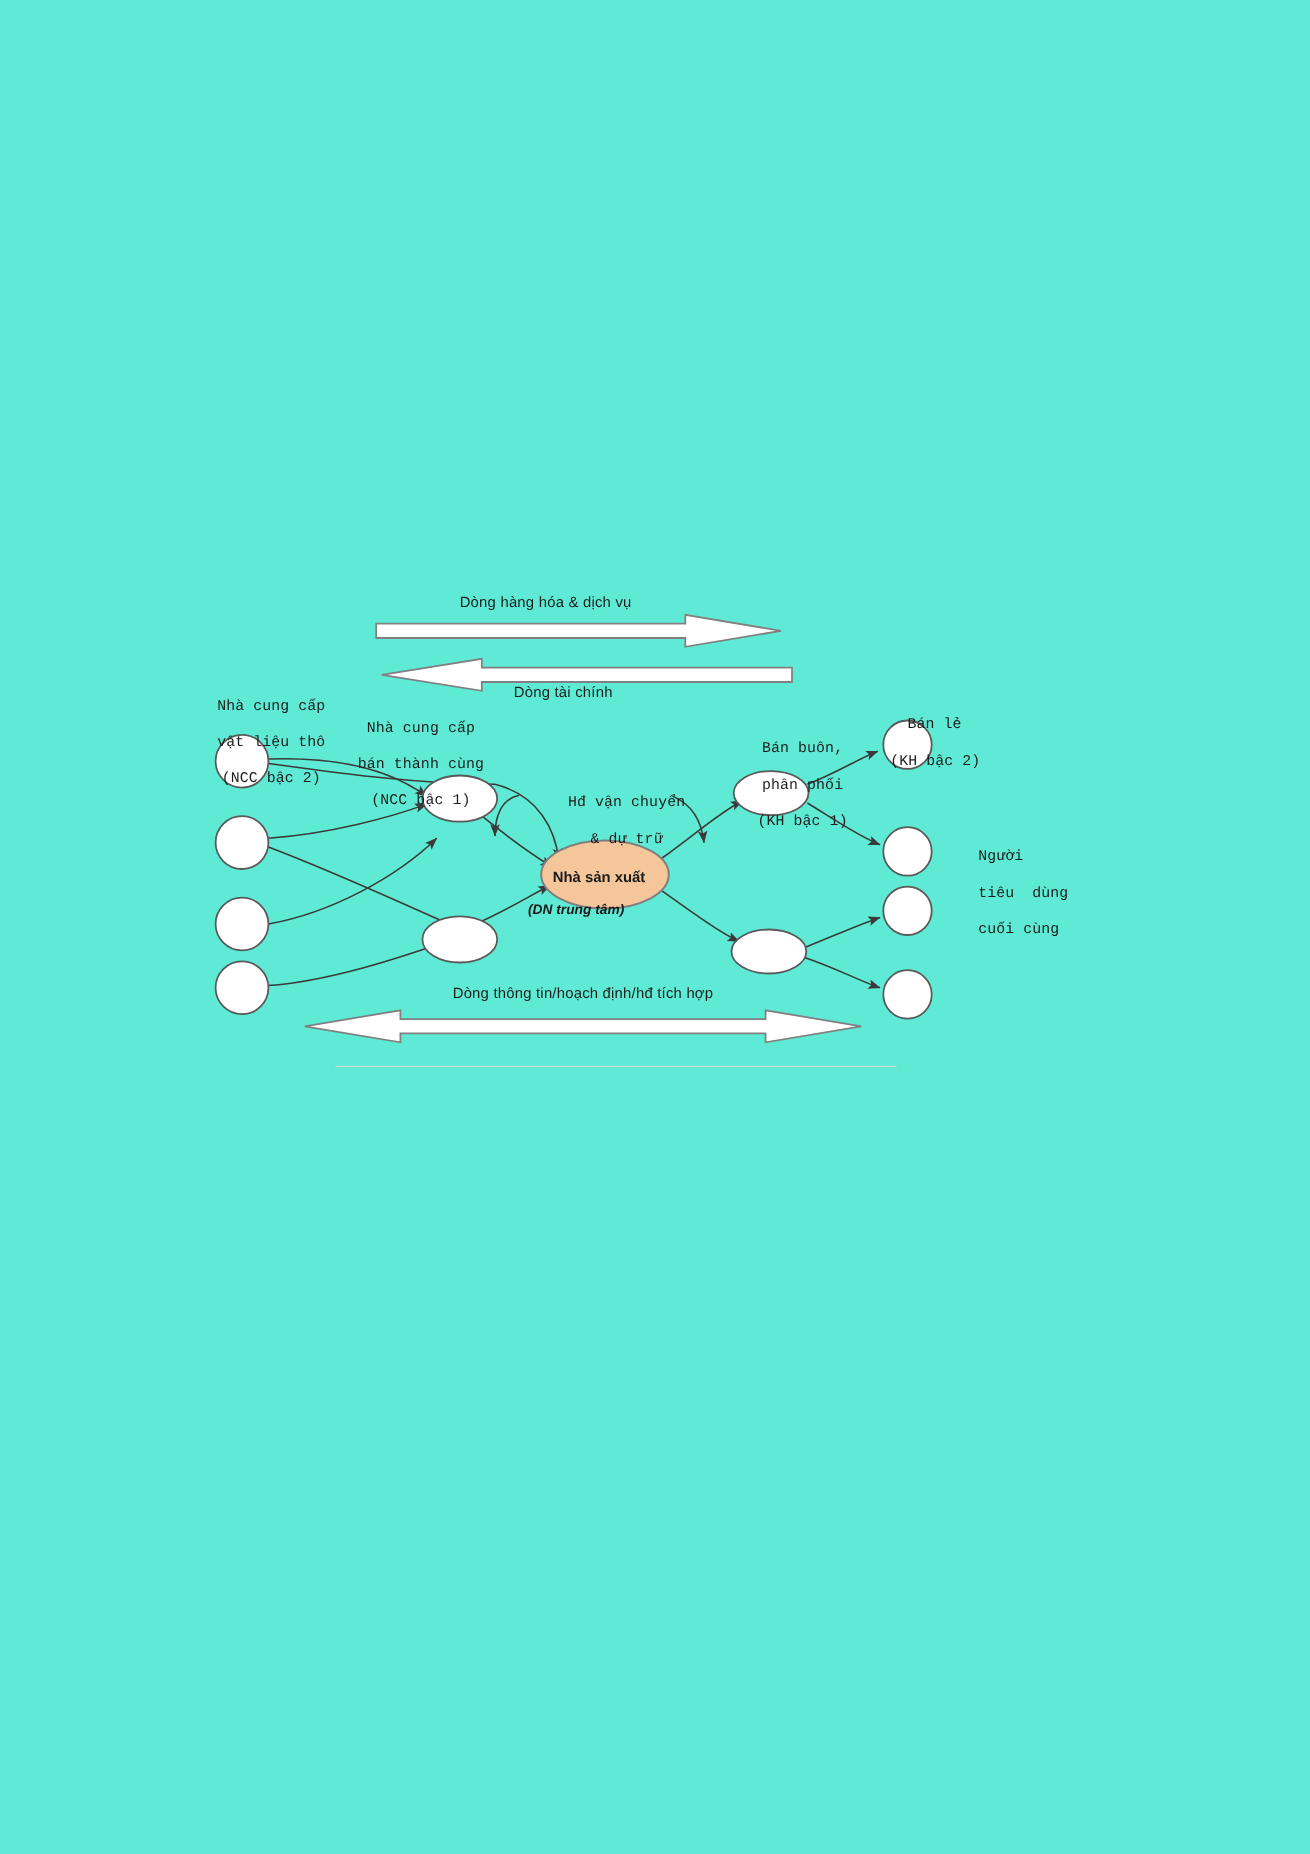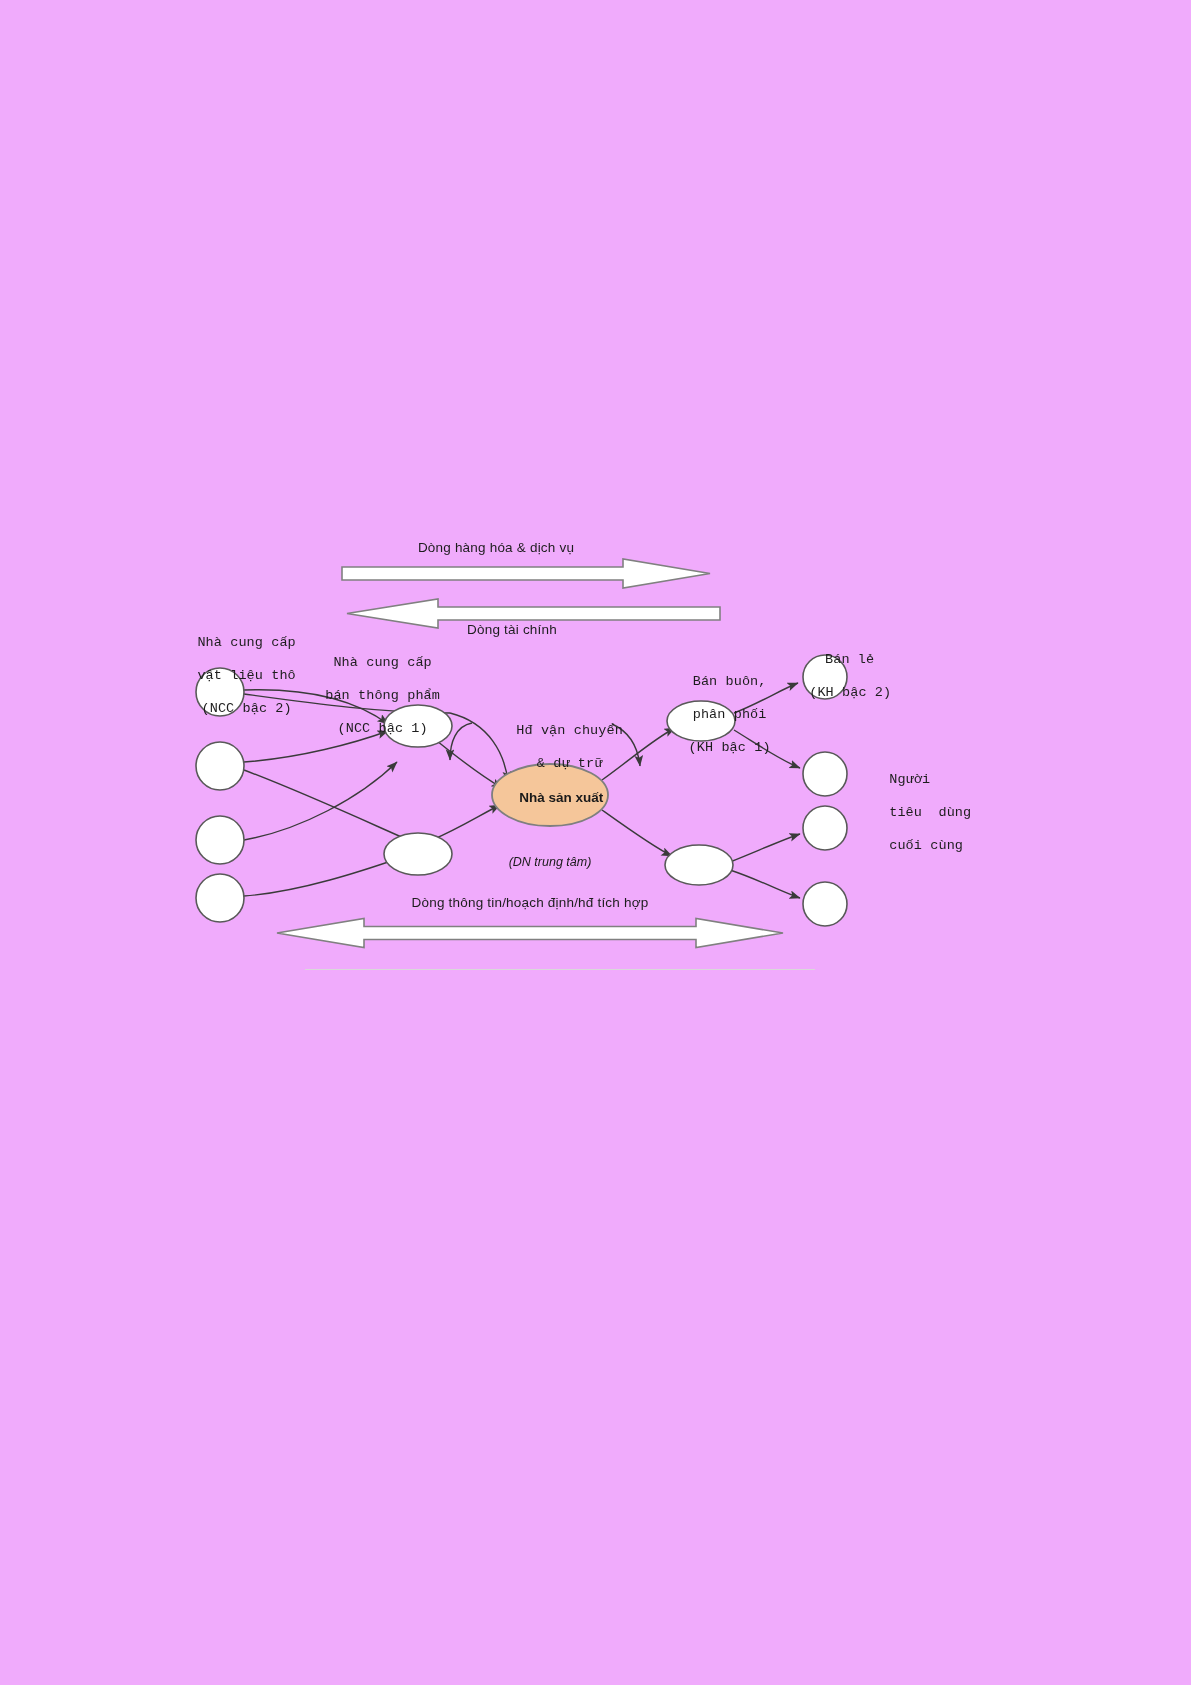--- a/index.html
+++ b/index.html
@@ -13,21 +13,21 @@
     position: relative;
     font-family: "Liberation Sans", sans-serif;
     color: #1a1a1a;
     overflow: hidden;
   }
   #page {
     position: absolute;
     left: 0; top: 0;
     width: 1191px;
     height: 1685px;
-    background: #f0abfc;
+    background: #5eead4;
   }
   #figure {
     position: absolute;
     left: 150px;
     top: 510px;
     width: 830px;
     height: 480px;
   }
   #figure svg {
     display: block;
@@ -49,34 +49,33 @@
     position: absolute;
     font-family: "Liberation Sans", sans-serif;
     font-size: 13.5px;
     color: #1d1d1d;
     white-space: pre;
     text-align: center;
     letter-spacing: 0.2px;
   }
   .nodelbl {
     position: absolute;
-    text-align: center;
+    text-align: left;
     white-space: pre;
     font-family: "Liberation Sans", sans-serif;
     font-weight: bold;
     font-size: 13.5px;
     color: #1a1a1a;
     line-height: 15px;
   }
   .nodelbl .sub {
     display: block;
     font-style: italic;
-    font-weight: normal;
+    font-weight: bold;
     font-size: 12.5px;
-    margin-top: 35px;
   }
   .bottom-rule {
     position: absolute;
     left: 305px;
     top: 969px;
     width: 510px;
     height: 1px;
     background: #d9d9d9;
   }
 </style>
@@ -174,21 +173,21 @@
     <div class="flowlbl" style="left:110px; top:385px; width:540px;">Dòng thông tin/hoạch định/hđ tích hợp</div>
 
     <div class="lbl" style="left:-8px; top:108px; width:160px;">
       <span>Nhà cung cấp</span><br>
       <span>vật liệu thô</span><br>
       <span class="italic-bold">(NCC bậc 2)</span>
     </div>
 
     <div class="lbl" style="left:120px; top:128px; width:176px;">
       <span>Nhà cung cấp</span><br>
-      <span>bán thông phẩm</span><br>
+      <span>bán thành cùng</span><br>
       <span class="italic-bold">(NCC bậc 1)</span>
     </div>
 
     <div class="lbl" style="left:480px; top:147px; width:150px;">
       <span>Bán buôn,</span><br>
       <span>phân phối</span><br>
       <span class="italic-bold">(KH bậc 1)</span>
     </div>
 
     <div class="lbl" style="left:610px; top:125px; width:130px;">

